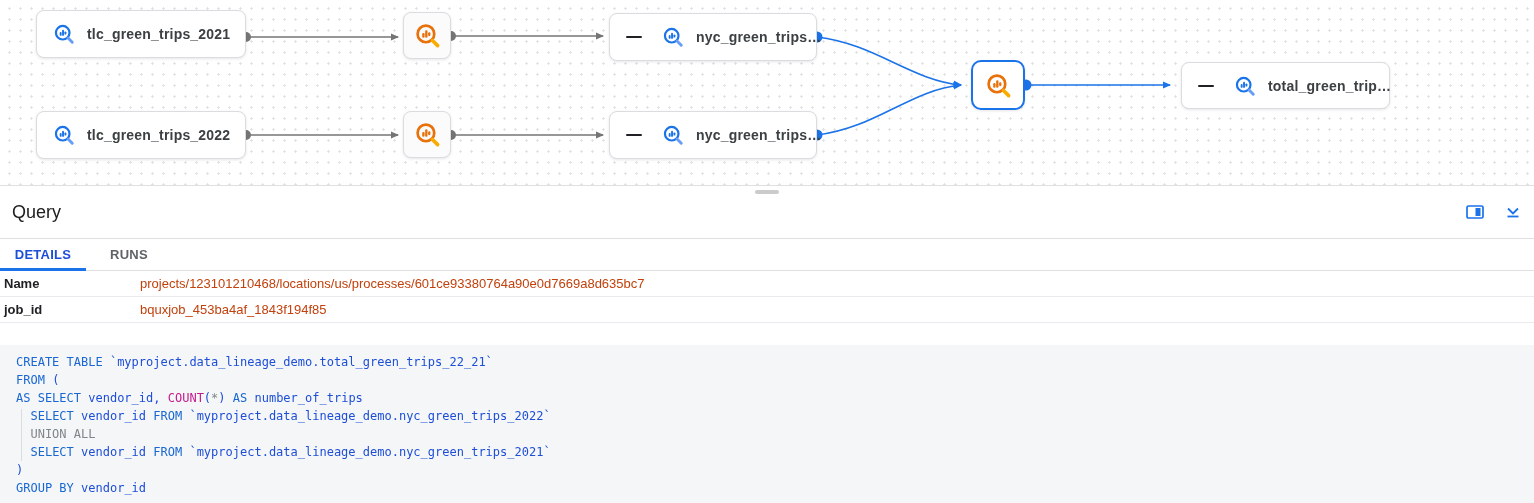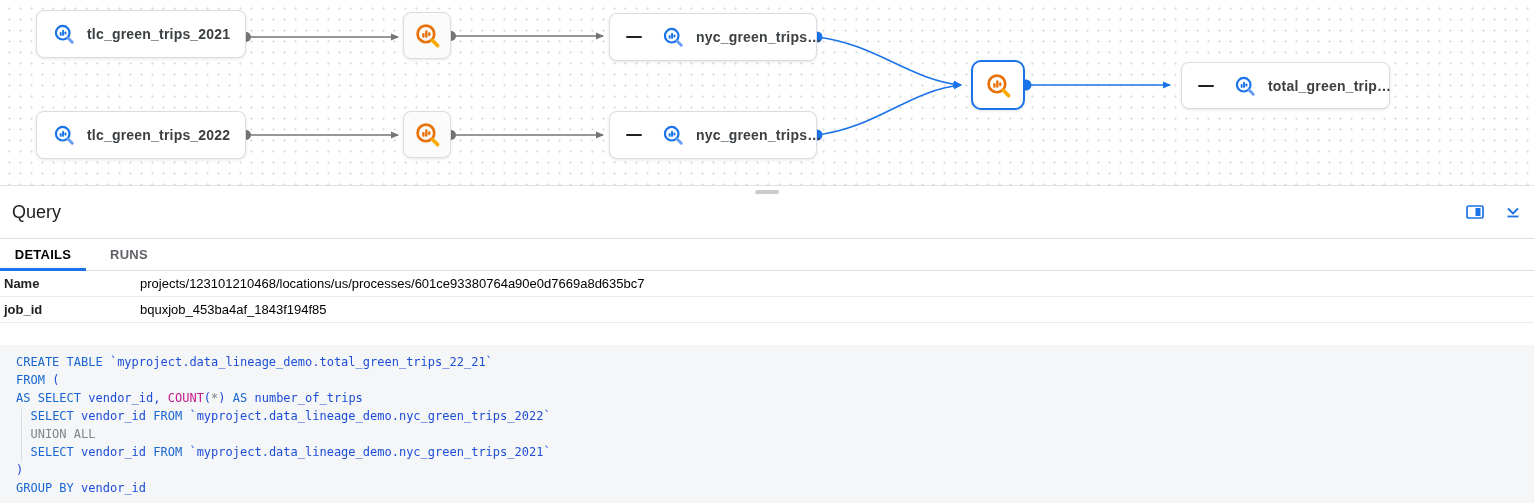--- a/index.html
+++ b/index.html
@@ -40,26 +40,26 @@
   }
   .panel-header { display: flex; align-items: center; justify-content: space-between; height: 52px; padding: 0 10px 0 12px; }
   .panel-title { font-size: 18px; color: #212121; }
   .header-actions { display: flex; align-items: center; gap: 16px; }
   .icon-btn { background: none; border: none; padding: 0; width: 22px; height: 22px; display: flex; align-items: center; justify-content: center; cursor: pointer; }
 
   .tabs { display: flex; height: 33px; border-top: 1px solid #e0e0e0; border-bottom: 1px solid #e0e0e0; }
   .tab { min-width: 86px; display: flex; align-items: center; justify-content: center;
          font-size: 13px; font-weight: bold; letter-spacing: .25px; color: #5f6368;
          position: relative; cursor: pointer; }
-  .tab.active { color: #000000; }
+  .tab.active { color: #1d4ed8; }
   .tab.active::after { content: ""; position: absolute; left: 0; right: 0; bottom: -1px; height: 3px; background: #1a73e8; }
 
   .kv-row { display: flex; align-items: center; height: 26px; border-bottom: 1px solid #e8eaed; font-size: 13px; }
   .kv-key { width: 140px; padding-left: 4px; font-weight: bold; color: #202124; flex: none; }
-  .kv-val { color: #000000; }
+  .kv-val { color: #c2410c; }
 
   .code-block {
     margin-top: 22px; background: #f5f6f7; position: relative;
     padding: 8px 16px 24px 16px; min-height: 160px;
     font-family: "DejaVu Sans Mono", monospace; font-size: 12px; line-height: 18px;
   }
   .sql-line { white-space: pre; }
   .tok-kw { color: #1967d2; }
   .tok-fn { color: #c5198d; }
   .tok-cm { color: #80868b; }

